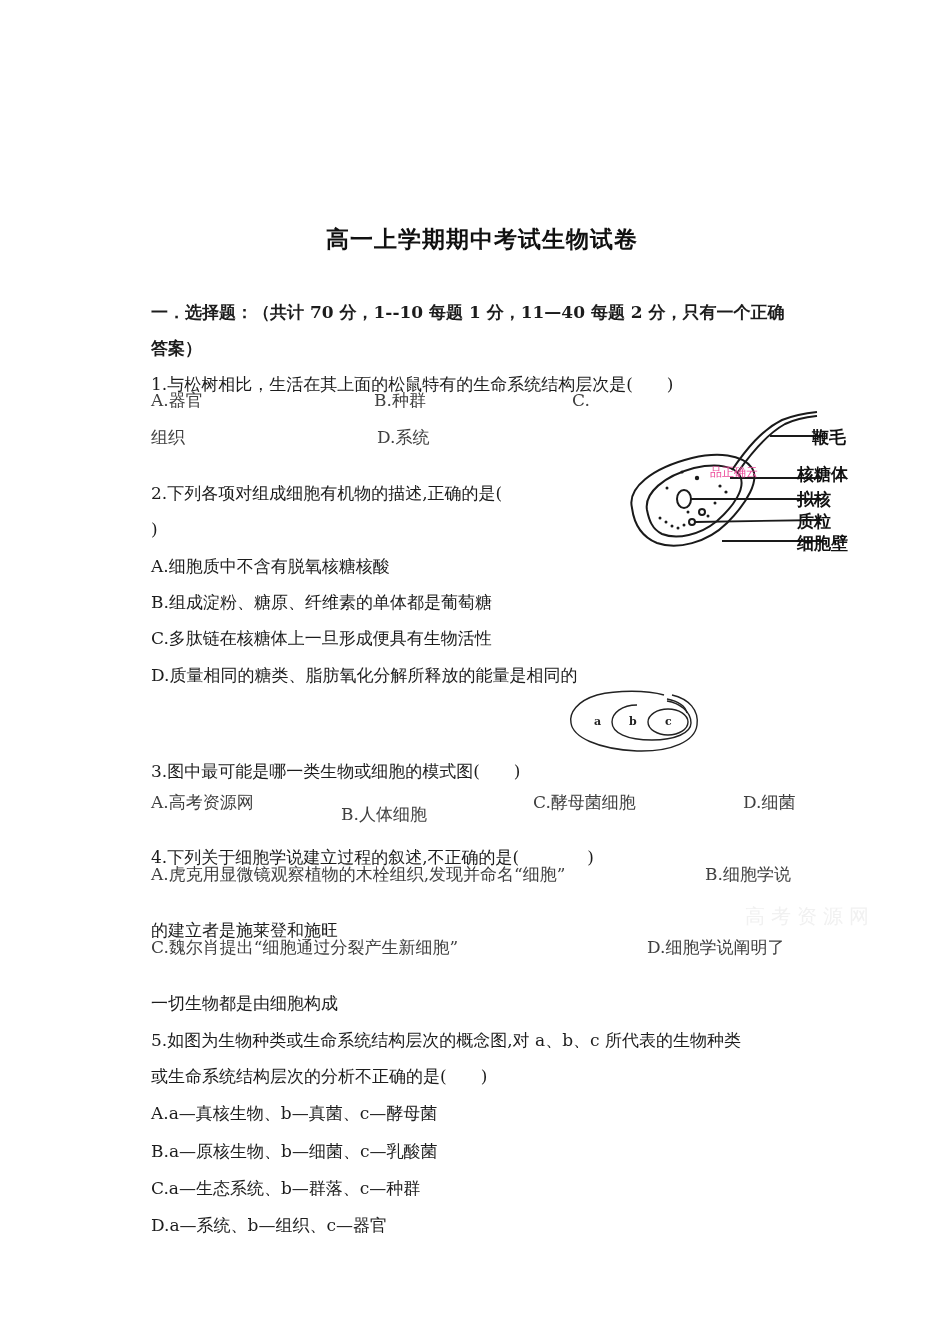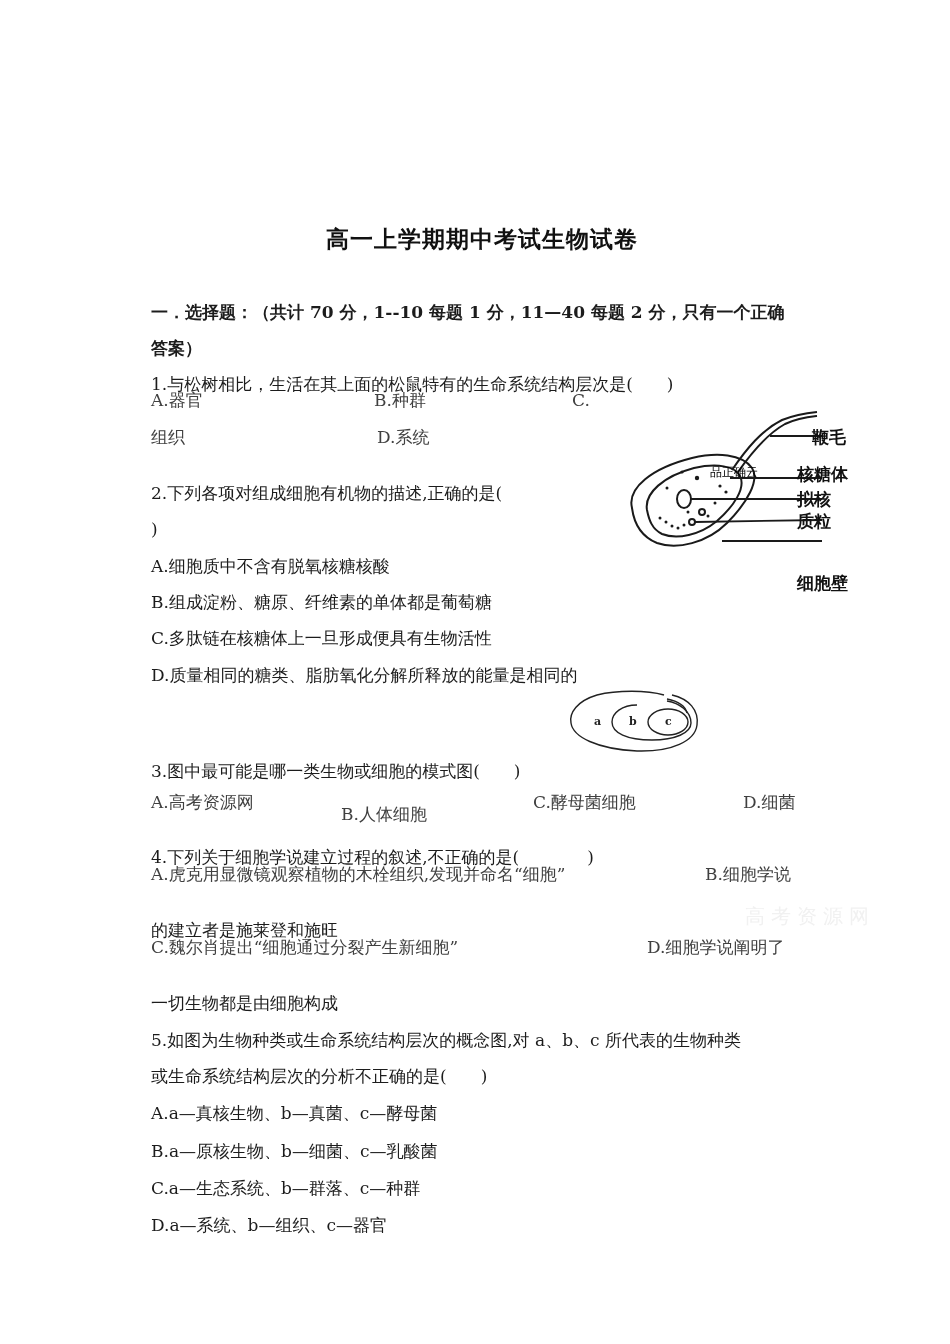--- a/index.html
+++ b/index.html
@@ -54,21 +54,21 @@
       position: absolute;
       font-size: 17px;
       font-weight: bold;
       color: #111;
       white-space: nowrap;
       font-family: "DejaVu Sans", sans-serif;
     }
     .overlay-text {
       position: absolute;
       font-size: 12px;
-      color: #000000;
+      color: #ec4899;
       white-space: nowrap;
       font-family: "DejaVu Sans", sans-serif;
     }
   </style>
 </head>
 <body>
 
 <div class="page">
 
   <div class="title">高一上学期期中考试生物试卷</div>
@@ -128,21 +128,21 @@
         <line x1="69" y1="91" x2="200" y2="91"></line>
         <line x1="73" y1="114" x2="200" y2="112"></line>
         <line x1="100" y1="133" x2="200" y2="133"></line>
       </g>
     </svg>
     <div class="overlay-text" style="left:88px; top:56px;">品正确云</div>
     <div class="cell-label" style="left:190px; top:18px;">鞭毛</div>
     <div class="cell-label" style="left:175px; top:55px;">核糖体</div>
     <div class="cell-label" style="left:175px; top:80px;">拟核</div>
     <div class="cell-label" style="left:175px; top:102px;">质粒</div>
-    <div class="cell-label" style="left:175px; top:124px;margin-top:40px;">细胞壁</div>
+    <div class="cell-label" style="left:175px; top:124px;">细胞壁</div>
   </div>
 
   <div class="fig" style="left:560px; top:685px; width:140px; height:70px;">
     <svg width="140" height="70" viewBox="0 0 140 70">
       <g fill="none" stroke="#222" stroke-width="1.4">
         <path d="M97 10 C 80 5, 50 5, 30 10 C 10 16, 2 28, 4 38 C 6 52, 30 64, 70 66 C 105 67, 128 56, 130 40 C 132 25, 122 14, 105 10"></path>
         <path d="M70 20 C 55 20, 45 28, 45 37 C 45 48, 60 55, 85 55 C 108 55, 124 48, 124 38 C 124 26, 112 18, 100 16"></path>
         <ellipse cx="101" cy="37" rx="20" ry="13"></ellipse>
         <path d="M100 14 C 110 16, 118 20, 120 28"></path>
       </g>

